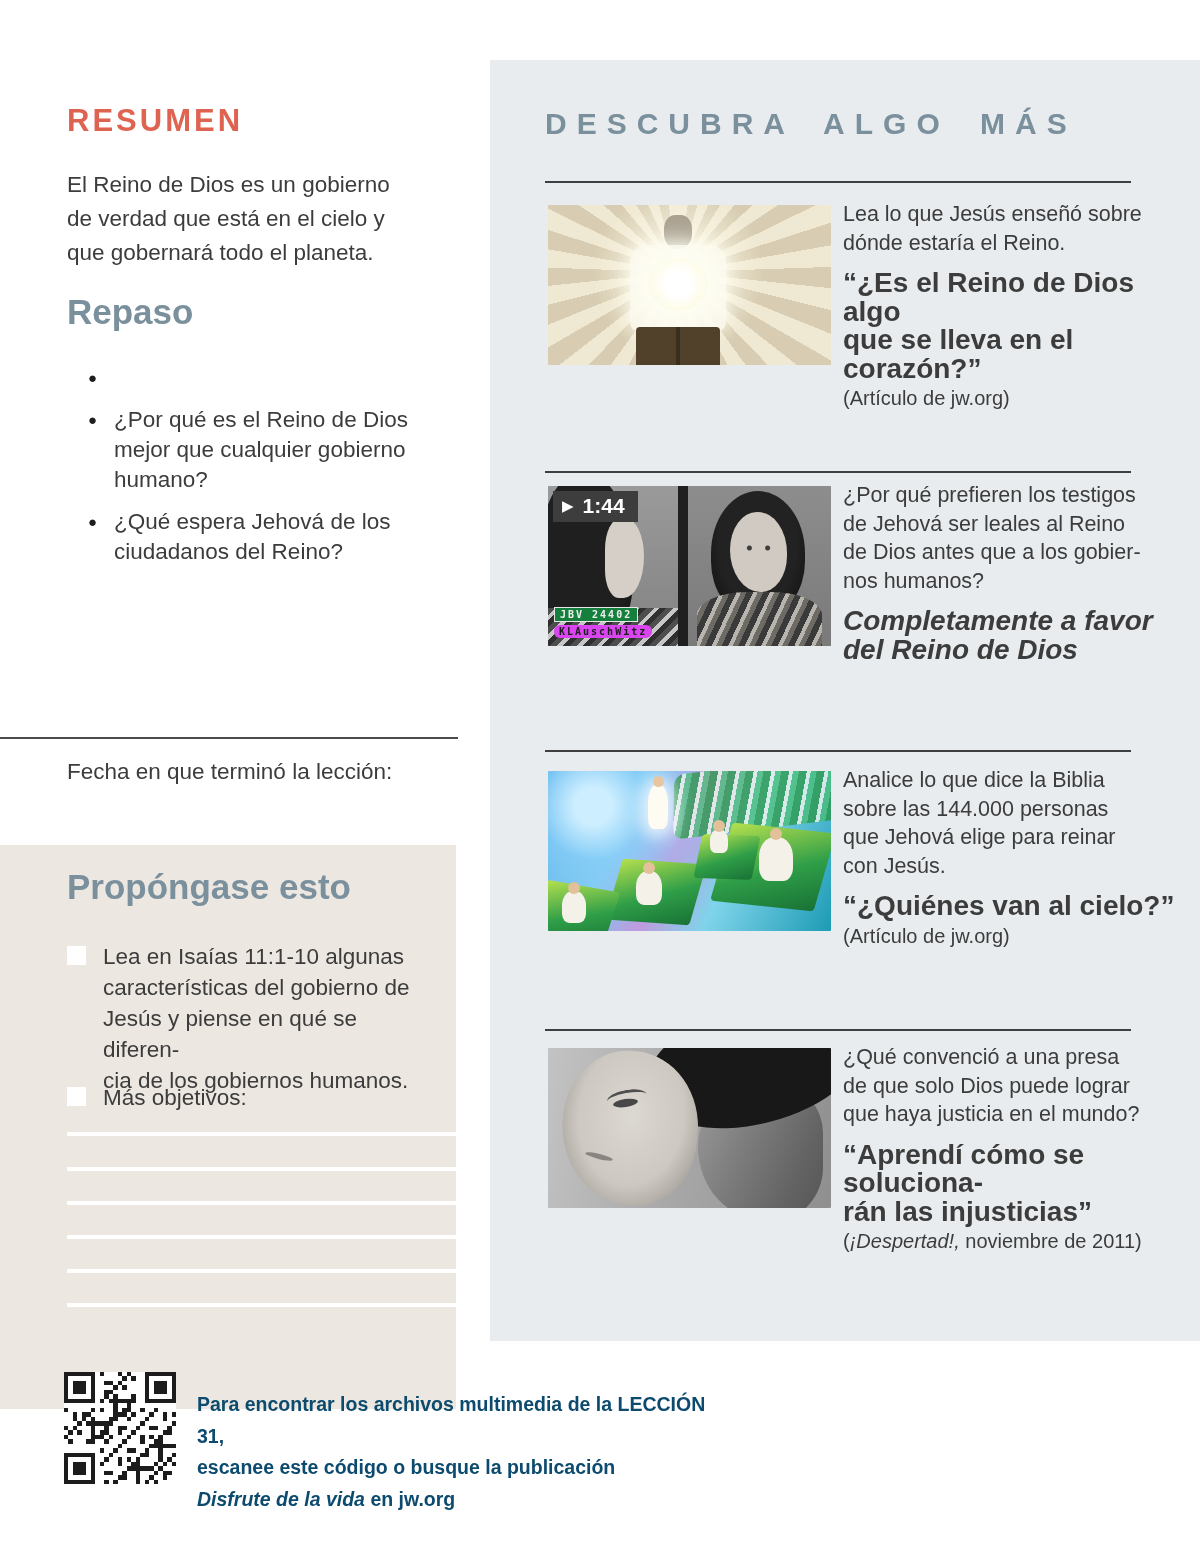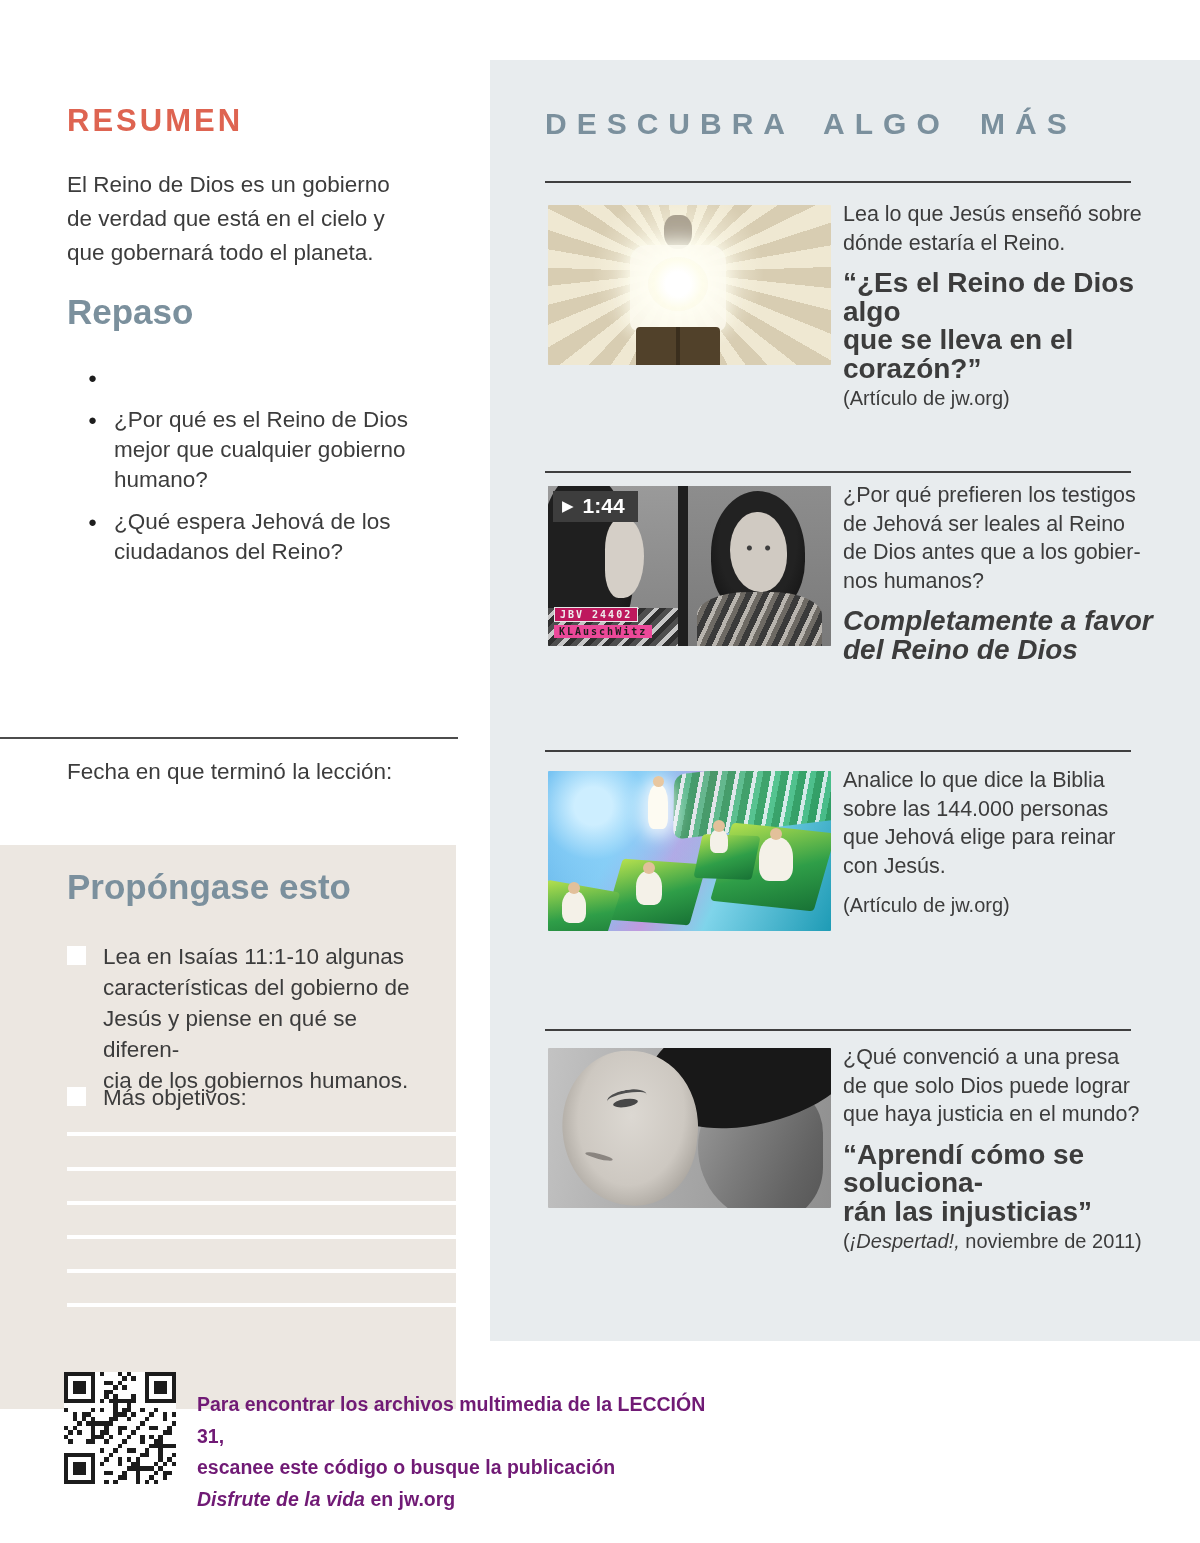--- a/index.html
+++ b/index.html
@@ -70,22 +70,22 @@
   .face-r{position:absolute;left:29%;top:16%;width:40%;height:50%;border-radius:48% 52% 46% 54%;
           background:
             radial-gradient(circle at 34% 45%, #3e3e3e 0 2px, rgba(0,0,0,0) 3px),
             radial-gradient(circle at 66% 45%, #3e3e3e 0 2px, rgba(0,0,0,0) 3px),
             #d0cac2;}
   .shawl-r{position:absolute;left:6%;bottom:-2%;width:88%;height:36%;border-radius:40% 40% 0 0;
           background:repeating-linear-gradient(115deg,#3a3a3a 0 6px,#b8b4ae 6px 10px,#6e6a64 10px 15px);}
   .plates{position:absolute;left:6px;bottom:8px;}
   .plate{font-family:"DejaVu Sans Mono",monospace;font-size:10px;font-weight:700;letter-spacing:2px;
          padding:1px 5px;margin-top:3px;width:max-content;}
-  .plate-dark{background:#be185d;color:#efefef;border:1px solid #e7e7e7;}
-  .plate-light{background:#ec4899;color:#1c1c1c;}
+  .plate-dark{background:#15803d;color:#efefef;border:1px solid #e7e7e7;}
+  .plate-light{background:#d946ef;color:#1c1c1c;border-radius:6px;}
   .badge{position:absolute;left:5px;top:5px;background:#3d3d3d;color:#ffffff;display:flex;align-items:center;
          gap:9px;padding:4px 13px 6px 9px;}
   .badge .play{font-size:15px;line-height:1;}
   .badge .dur{font-size:21px;font-weight:700;line-height:1;}
 
   
   .thumb3{background:
       radial-gradient(circle at 16% 22%, #cdeeff 0 7%, rgba(140,210,250,.7) 20%, rgba(120,200,250,0) 46%),
       linear-gradient(115deg,#4aa3e0 0%,#7cc6f0 28%,#c09ade 46%,#7fd4ea 64%,#1e9bb5 100%);}
   .crowd{position:absolute;right:-4%;top:-4%;width:60%;height:40%;border-radius:10px;opacity:.9;
@@ -114,21 +114,21 @@
         background:linear-gradient(115deg,#9b9b9b 0%,#7c7c7c 40%,#636363 75%,#555555 100%);}
   .face4{position:absolute;left:5%;top:2%;width:48%;height:96%;border-radius:48% 52% 45% 55%;transform:rotate(6deg);
         background:radial-gradient(ellipse at 50% 42%, #dcd8d2 0%, #cdc8c1 55%, #a9a49d 80%, rgba(150,146,140,0) 97%);}
   .brow4{position:absolute;left:21%;top:26%;width:14%;height:8%;border-top:3px solid #4f4f4f;border-radius:50%;transform:rotate(-10deg);}
   .eye4{position:absolute;left:23%;top:32%;width:9%;height:5%;background:#474747;border-radius:50%;transform:rotate(-8deg);}
   .lip4{position:absolute;left:13%;top:66%;width:10%;height:3%;background:#8a8580;border-radius:50%;transform:rotate(14deg);}
 
   
   .qr{left:64px;top:1372px;width:112px;height:112px;background:#ffffff;}
   .qr svg{width:100%;height:100%;display:block;}
-  .footer-text{left:197px;top:1389px;width:540px;font-size:19.5px;line-height:31.5px;font-weight:700;color:#701a75;}
+  .footer-text{left:197px;top:1389px;width:540px;font-size:19.5px;line-height:31.5px;font-weight:700;color:#0c4a6e;}
   .footer-text p{margin:0;}
 </style>
 </head>
 <body>
 
 <div class="page">
 
   <h1 class="abs resumen-title">RESUMEN</h1>
   <p class="abs resumen-body pre">El Reino de Dios es un gobierno
 de verdad que está en el cielo y
@@ -253,20 +253,21 @@
           </div>
         <div class="jesus">
             <span class="head"></span>
           </div>
       </div>
       <div class="itext">
         <p class="intro pre">Analice lo que dice la Biblia
 sobre las 144.000 personas
 que Jehová elige para reinar
 con Jesús.</p>
+        <p class="ititle pre">“¿Quiénes van al cielo?”</p>
         <p class="isource">(Artículo de jw.org)</p>
       </div>
     </article>
 
     <article class="ritem" style="top:988px">
       <div class="thumb thumb4">
         <div class="hair4"></div>
         <div class="hat4"></div>
         <div class="face4"></div>
         <div class="brow4"></div>

